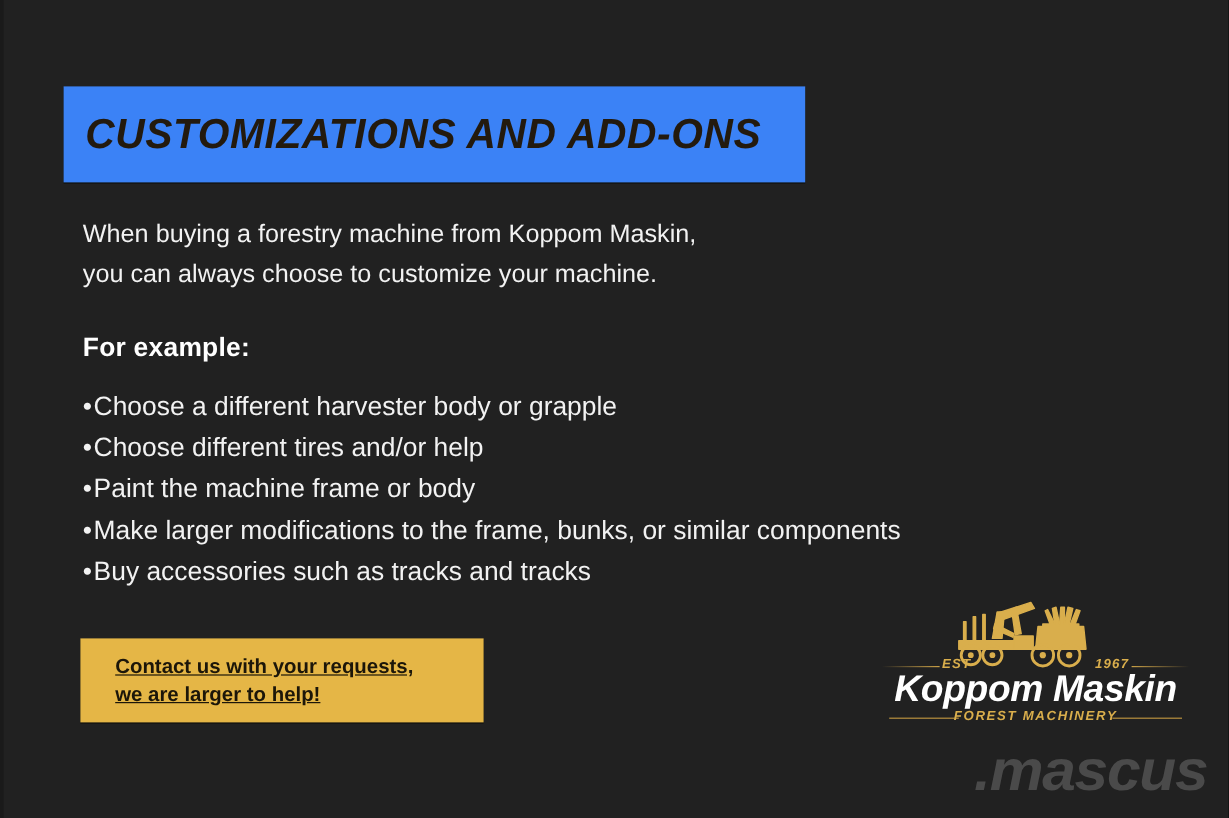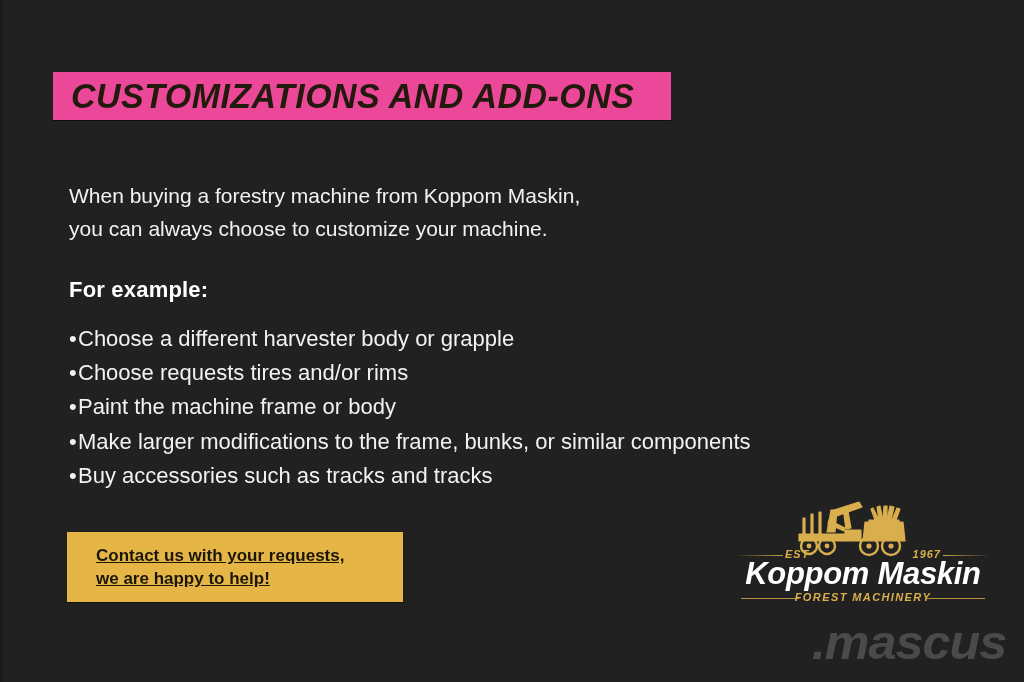--- a/index.html
+++ b/index.html
@@ -17,22 +17,22 @@
     border-left: 3px solid #1a1a1a;
     box-sizing: border-box;
   }
 
   
   #title-banner {
     position: absolute;
     left: 50px;
     top: 72px;
     width: 618px;
-    height: 48px;
-    background: #ec4899;
+    height: 80px;
+    background: #3b82f6;
     display: flex;
     align-items: center;
     box-shadow: 0 1px 0 #10100c;
   }
   #title-banner .title-text {
     margin-left: 18px;
     font-family: "Liberation Sans", sans-serif;
     font-weight: bold;
     font-style: italic;
     font-size: 35px;
@@ -223,29 +223,29 @@
 
   <div id="intro">
     <div class="line">When buying a forestry machine from Koppom Maskin,</div>
     <div class="line">you can always choose to customize your machine.</div>
   </div>
 
   <div id="for-example">For example:</div>
 
   <ul id="bullets">
     <li><span class="dot">•</span><span>Choose a different harvester body or grapple</span></li>
-    <li><span class="dot">•</span><span>Choose requests tires and/or rims</span></li>
+    <li><span class="dot">•</span><span>Choose different tires and/or help</span></li>
     <li><span class="dot">•</span><span>Paint the machine frame or body</span></li>
     <li><span class="dot">•</span><span>Make larger modifications to the frame, bunks, or similar components</span></li>
     <li><span class="dot">•</span><span>Buy accessories such as tracks and tracks</span></li>
   </ul>
 
   <div id="contact-box">
     <div class="c-line">Contact us with your requests,</div>
-    <div class="c-line">we are happy to help!</div>
+    <div class="c-line">we are larger to help!</div>
   </div>
 
   <div id="logo">
 
     <svg class="machine" viewBox="0 0 150 60">
       <g fill="#d9ae4c" stroke="#d9ae4c" stroke-width="1.2" stroke-linejoin="round">
 
         <path d="M16 20 L18 20 L18 38 L16 38 Z"></path>
         <path d="M24 16 L26 16 L26 38 L24 38 Z"></path>
         <path d="M32 14 L34 14 L34 38 L32 38 Z"></path>

